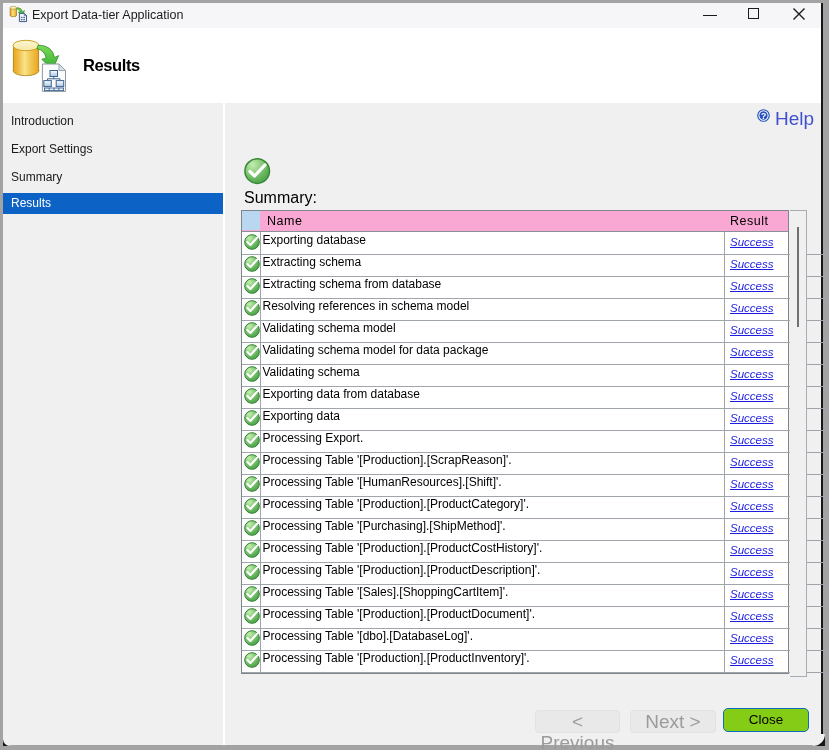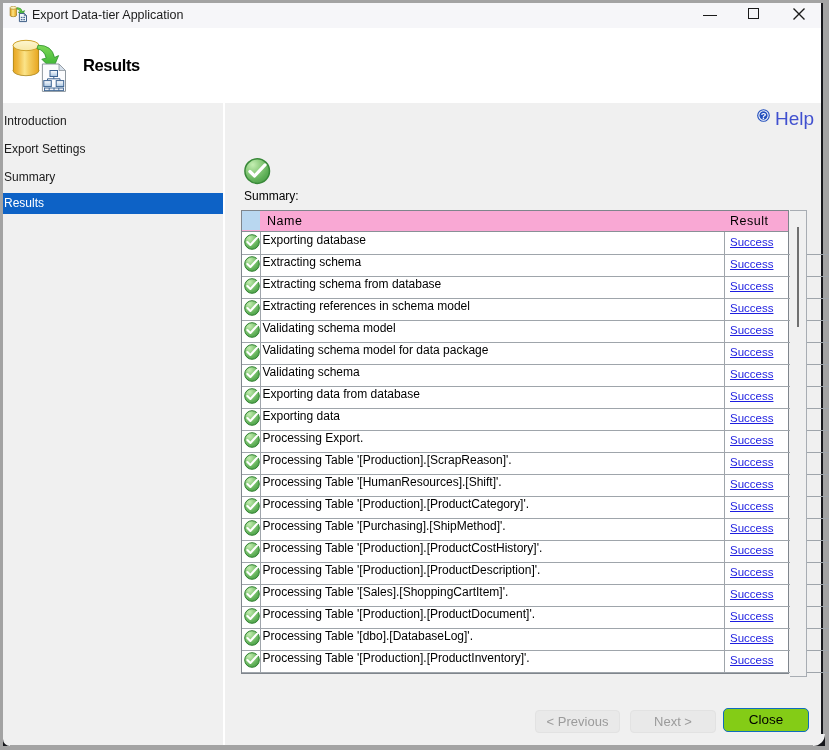--- a/index.html
+++ b/index.html
@@ -6,39 +6,39 @@
   html,body { width:829px; height:750px; overflow:hidden; }
   body { position:relative; font-family:"Liberation Sans",sans-serif; background:#a3a3a3; }
   .abs { position:absolute; }
   .win { position:absolute; left:3px; top:3px; width:820px; height:742px; background:#fff; border-right:2px solid #15161a; }
   .titlebar { position:absolute; left:0; top:0; width:818px; height:25px; background:#f6f6f9; }
   .titletext { position:absolute; left:29px; top:5px; font-size:12.5px; color:#1b1b1b; }
   .header { position:absolute; left:0; top:25px; width:818px; height:75px; background:#ffffff; }
   .hdrtitle { position:absolute; left:80px; top:27.8px; font-size:16.5px; font-weight:bold; color:#000; letter-spacing:-0.4px; }
   .bodyarea { position:absolute; left:0; top:100px; width:818px; height:642px; background:#f0f0f0; }
   .divider { position:absolute; left:220px; top:0; width:2px; height:642px; background:#fff; }
-  .navitem { position:absolute; left:0; width:219px; height:21px; line-height:21px; padding-left:1px; font-size:12px; color:#1b1b1b; }
+  .navitem { position:absolute; left:0; width:219px; height:21px; line-height:21px; padding-left:8px; font-size:12px; color:#1b1b1b; }
   .navsel { background:#0d62c6; color:#fff; width:220px; }
   .helpbox { position:absolute; left:772px; top:4.5px; font-size:19px; color:#4050cf; }
   .opc { position:absolute; left:279.5px; top:59px; font-size:15.5px; font-weight:bold; color:#000; }
-  .sumlbl { position:absolute; left:241px; top:85.5px; font-size:12px; color:#000; }
+  .sumlbl { position:absolute; left:241px; top:85.5px; font-size:16px; color:#000; }
   .grid { position:absolute; left:238px; top:106.5px; width:548px; height:464px; background:#fff; border:1px solid #7f858c; }
   .gridhead { position:absolute; left:0; top:0; width:546px; height:21px; background:#f9a8d4; border-bottom:1px solid #8a9097; }
   .ghicon { position:absolute; left:0; top:0; width:17.5px; height:19px; background:#b9d7f0; }
   .ghname { position:absolute; left:25px; top:3.3px; font-size:12.5px; letter-spacing:0.5px; color:#000; }
   .ghresult { position:absolute; left:488px; top:3.3px; font-size:12.5px; letter-spacing:0.5px; color:#000; }
   .vline1 { position:absolute; left:17.5px; top:0; width:1px; height:461px; background:#9fa5ab; }
   .vline2 { position:absolute; left:482px; top:0; width:1px; height:461px; background:#9fa5ab; }
   .grow { position:absolute; left:0; width:598px; height:22px; border-bottom:1px solid #9fa5ab; }
   .grow .txt { position:absolute; left:20.5px; top:0px; font-size:12px; color:#000; white-space:nowrap; }
-  .grow .lnk { position:absolute; left:488px; top:3.8px; font-size:11.5px; color:#1d1de0; text-decoration:underline; }
+  .grow .lnk { position:absolute; left:488px; top:3.8px; font-size:11.5px; color:#1d1de0; text-decoration:underline;font-style:italic; }
   .grow svg { position:absolute; left:1.5px; top:1.5px; }
   .scrollzone { position:absolute; left:787px; top:106.5px; width:17px; height:467px; background:#f0f0f0; border-top:1px solid #a8adb3; border-right:1px solid #a8adb3; border-bottom:1px solid #a8adb3; }
   .thumb { position:absolute; left:7px; top:16px; width:2px; height:100px; background:#707070; }
-  .btn { position:absolute; height:23px; background:#e9e9e9; border:1px solid #e2e2e2; border-radius:4px; font-size:13px; color:#9b9b9b; text-align:center; line-height:21px; }
+  .btn { position:absolute; height:23px; background:#e9e9e9; border:1px solid #e2e2e2; border-radius:4px; font-size:19px; color:#9b9b9b; text-align:center; line-height:21px; }
   .btnclose { position:absolute; left:720px; top:605px; width:86px; height:24px; background:#84cc16; border:1.5px solid #0f6cbd; border-radius:5px; font-size:13.5px; color:#000; text-align:center; line-height:21px; }
   .notchBL { position:absolute; left:3px; bottom:4px; width:7px; height:7px; background:#15161a; }
   .notchBL:after { content:""; position:absolute; left:0; top:0; width:7px; height:7px; background:#f0f0f0; border-bottom-left-radius:7px; }
   .notchBR { position:absolute; right:4px; bottom:4px; width:12px; height:12px; background:#15161a; }
   .notchBR:after { content:""; position:absolute; left:0; top:0; width:12px; height:12px; background:#f0f0f0; border-bottom-right-radius:12px; }
 </style>
 </head>
 <body>
 <svg width="0" height="0" style="position:absolute">
 <defs>
@@ -165,21 +165,21 @@
             <path d="M3.4 8.1 L6.4 11 L13.4 3.4" fill="none" stroke="#fff" stroke-width="2.1" stroke-linecap="round" stroke-linejoin="round"></path>
           </svg>
           <span class="txt">Extracting schema from database</span>
           <span class="lnk">Success</span>
         </div>
 <div class="grow" style="top:88px">
           <svg width="16" height="16" viewBox="0 0 16 16">
             <circle cx="8" cy="8" r="7.3" fill="url(#gc)" stroke="#2f8030" stroke-width="1"></circle>
             <path d="M3.4 8.1 L6.4 11 L13.4 3.4" fill="none" stroke="#fff" stroke-width="2.1" stroke-linecap="round" stroke-linejoin="round"></path>
           </svg>
-          <span class="txt">Extracting references in schema model</span>
+          <span class="txt">Resolving references in schema model</span>
           <span class="lnk">Success</span>
         </div>
 <div class="grow" style="top:110px">
           <svg width="16" height="16" viewBox="0 0 16 16">
             <circle cx="8" cy="8" r="7.3" fill="url(#gc)" stroke="#2f8030" stroke-width="1"></circle>
             <path d="M3.4 8.1 L6.4 11 L13.4 3.4" fill="none" stroke="#fff" stroke-width="2.1" stroke-linecap="round" stroke-linejoin="round"></path>
           </svg>
           <span class="txt">Validating schema model</span>
           <span class="lnk">Success</span>
         </div>

